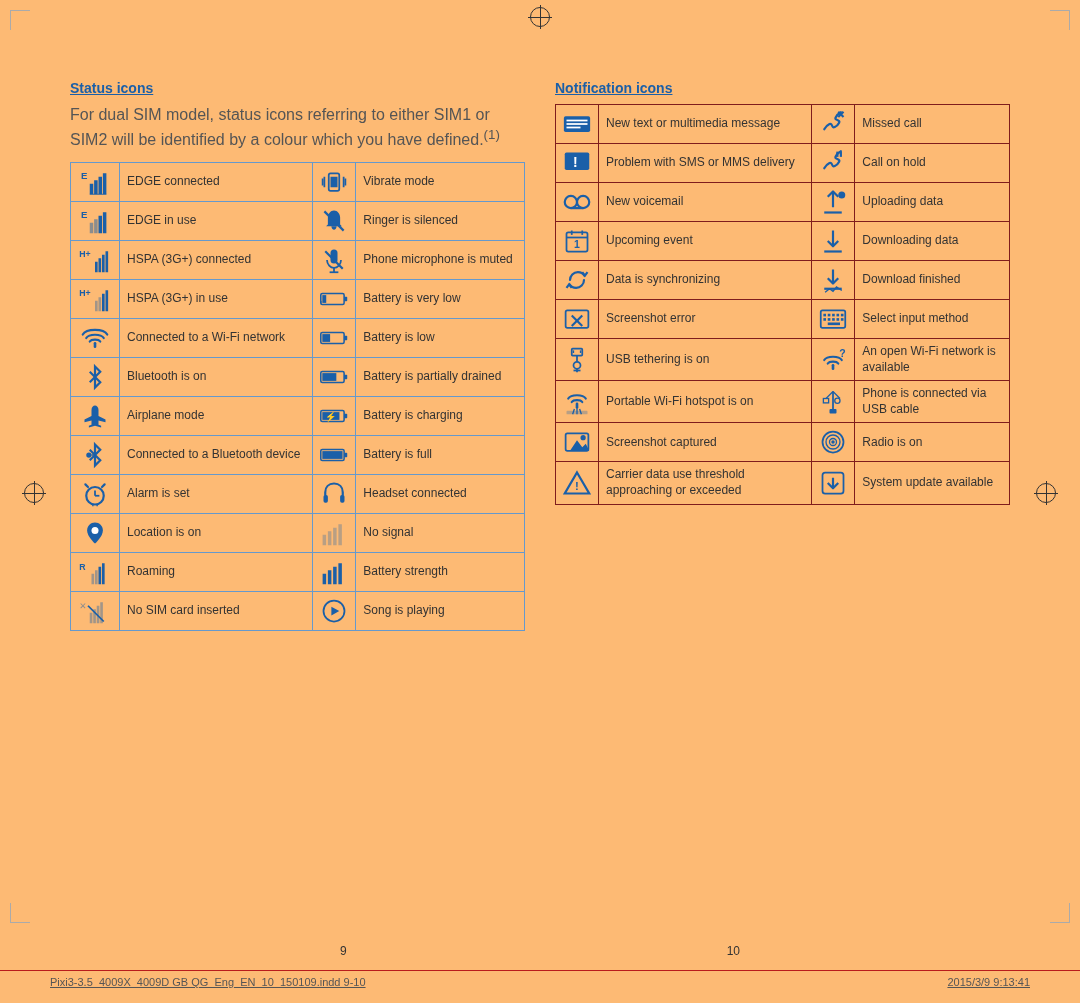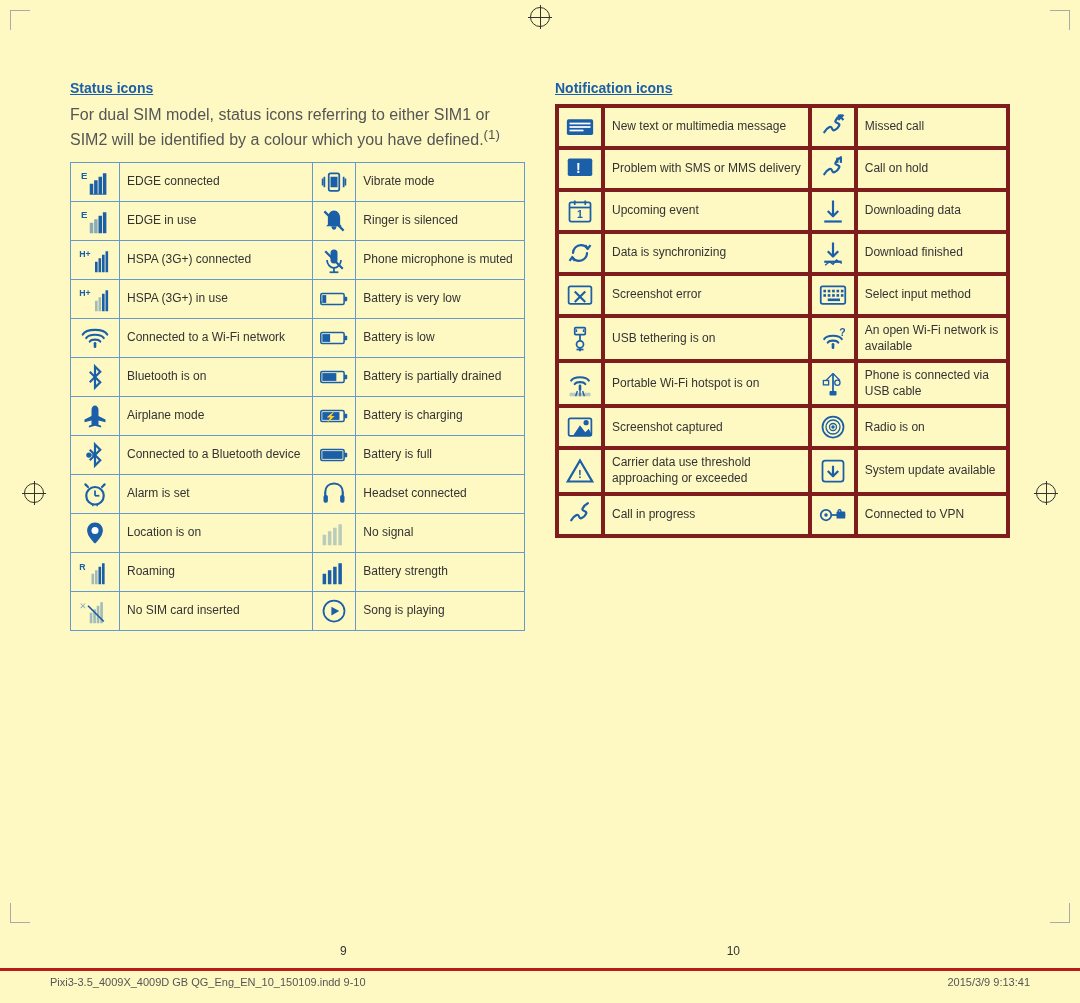--- a/index.html
+++ b/index.html
@@ -9,21 +9,21 @@
       font-size: 13px;
       color: #333;
       width: 1080px;
       min-height: 1003px;
       position: relative;
     }
 
     .page-wrapper {
       width: 1080px;
       min-height: 1003px;
-      background: #fef9c3;
+      background: #fdba74;
       padding: 20px 40px;
       position: relative;
     }
 
     
     .corner-mark {
       position: absolute;
       width: 20px;
       height: 20px;
       border-color: #aaa;
@@ -117,21 +117,21 @@
       line-height: 1.3;
     }
 
     
     .notif-table {
       border: 1px solid #6699cc;
       border-collapse: collapse;
       width: 100%;
     }
     .notif-table td {
-      border: 4px solid #7f1d1d;
+      border: 1px solid #7f1d1d;
       padding: 5px 7px;
       vertical-align: middle;
     }
 
     .footnote-section {
       padding: 15px 30px;
       font-size: 11.5px;
       color: #555;
       line-height: 1.5;
     }
@@ -145,21 +145,22 @@
       position: absolute;
       bottom: 10px;
       left: 0;
       right: 0;
       display: flex;
       justify-content: space-between;
       align-items: center;
       padding: 5px 50px;
       font-size: 11px;
       color: #555;
-      border-top: 3px solid #b91c1c;
+      border-top: 1px solid #b91c1c;
+      text-decoration: underline;
     }
 
     .page-num-left {
       position: absolute;
       bottom: 45px;
       left: 50%;
       transform: translateX(-200px);
       font-size: 12px;
       color: #333;
     }
@@ -569,20 +570,43 @@
                   <path d="M6 22 C6 22 8 18 12 16 C13 15.5 14 16 14.5 17 L15.5 19 C16 20 17 20 18 19.5 C20 18.5 22 16.5 23 14.5 C23.5 13.5 23 12.5 22 12 L20 11 C19 10.5 18.5 9.5 19 8.5 C21 4.5 25 2.5 25 2.5" fill="none" stroke="#1a5fa8" stroke-width="2.5" stroke-linecap="round"></path>
                   <line x1="21" y1="3" x2="21" y2="9" stroke="#1a5fa8" stroke-width="2.5"></line>
                   <line x1="25" y1="3" x2="25" y2="9" stroke="#1a5fa8" stroke-width="2.5"></line>
                 </svg>
               </div>
             </td>
             <td class="label-cell">Call on hold</td>
           </tr>
 
 
+          <tr>
+            <td class="icon-cell">
+              <div class="icon-svg-wrap">
+                <svg viewBox="0 0 32 20" class="status-icon" style="height:20px">
+                  <circle cx="9" cy="10" r="7" fill="none" stroke="#1a5fa8" stroke-width="2.5"></circle>
+                  <circle cx="23" cy="10" r="7" fill="none" stroke="#1a5fa8" stroke-width="2.5"></circle>
+                  <line x1="9" y1="17" x2="23" y2="17" stroke="#1a5fa8" stroke-width="2.5"></line>
+                </svg>
+              </div>
+            </td>
+            <td class="label-cell">New voicemail</td>
+            <td class="icon-cell">
+              <div class="icon-svg-wrap">
+                <svg viewBox="0 0 32 32" class="status-icon">
+                  <line x1="16" y1="4" x2="16" y2="22" stroke="#1a5fa8" stroke-width="2.5"></line>
+                  <polyline points="10,10 16,4 22,10" fill="none" stroke="#1a5fa8" stroke-width="2.5" stroke-linejoin="round"></polyline>
+                  <line x1="6" y1="28" x2="26" y2="28" stroke="#1a5fa8" stroke-width="2.5"></line>
+                  <circle cx="26" cy="8" r="4" fill="#1a5fa8"></circle>
+                </svg>
+              </div>
+            </td>
+            <td class="label-cell">Uploading data</td>
+          </tr>
 
           <tr>
             <td class="icon-cell">
               <div class="icon-svg-wrap">
                 <svg viewBox="0 0 32 32" class="status-icon">
                   <rect x="4" y="6" width="24" height="22" rx="2" fill="none" stroke="#1a5fa8" stroke-width="2"></rect>
                   <line x1="4" y1="12" x2="28" y2="12" stroke="#1a5fa8" stroke-width="2"></line>
                   <text x="16" y="24" font-size="12" fill="#1a5fa8" text-anchor="middle" font-family="Arial" font-weight="bold">1</text>
                   <line x1="10" y1="4" x2="10" y2="9" stroke="#1a5fa8" stroke-width="2"></line>
                   <line x1="22" y1="4" x2="22" y2="9" stroke="#1a5fa8" stroke-width="2"></line>
@@ -755,42 +779,20 @@
                 <svg viewBox="0 0 32 32" class="status-icon">
                   <rect x="4" y="4" width="24" height="24" rx="3" fill="none" stroke="#1a5fa8" stroke-width="2"></rect>
                   <line x1="16" y1="10" x2="16" y2="22" stroke="#1a5fa8" stroke-width="2.5"></line>
                   <polyline points="10,16 16,22 22,16" fill="none" stroke="#1a5fa8" stroke-width="2.5" stroke-linejoin="round"></polyline>
                 </svg>
               </div>
             </td>
             <td class="label-cell">System update available</td>
           </tr>
 
-          <tr>
-            <td class="icon-cell">
-              <div class="icon-svg-wrap">
-                <svg viewBox="0 0 32 32" class="status-icon">
-                  <path d="M6 22 C6 22 8 18 12 16 C13 15.5 14 16 14.5 17 L15.5 19 C16 20 17 20 18 19.5 C20 18.5 22 16.5 23 14.5 C23.5 13.5 23 12.5 22 12 L20 11 C19 10.5 18.5 9.5 19 8.5 C21 4.5 25 2.5 25 2.5" fill="none" stroke="#1a5fa8" stroke-width="2.5" stroke-linecap="round"></path>
-                </svg>
-              </div>
-            </td>
-            <td class="label-cell">Call in progress</td>
-            <td class="icon-cell">
-              <div class="icon-svg-wrap">
-                <svg viewBox="0 0 32 24" class="status-icon" style="height:24px">
-                  <circle cx="8" cy="12" r="6" fill="none" stroke="#1a5fa8" stroke-width="2"></circle>
-                  <circle cx="8" cy="12" r="2" fill="#1a5fa8"></circle>
-                  <line x1="14" y1="12" x2="30" y2="12" stroke="#1a5fa8" stroke-width="2"></line>
-                  <rect x="20" y="8" width="10" height="8" rx="1" fill="#1a5fa8"></rect>
-                  <rect x="22" y="6" width="3" height="4" rx="1" fill="none" stroke="#1a5fa8" stroke-width="1.5"></rect>
-                </svg>
-              </div>
-            </td>
-            <td class="label-cell">Connected to VPN</td>
-          </tr>
         </tbody>
       </table>
     </div>
   </div>
 
 
   <div class="page-num-left">9</div>
   <div class="page-num-right">10</div>
 
   <div class="footer-bar">

